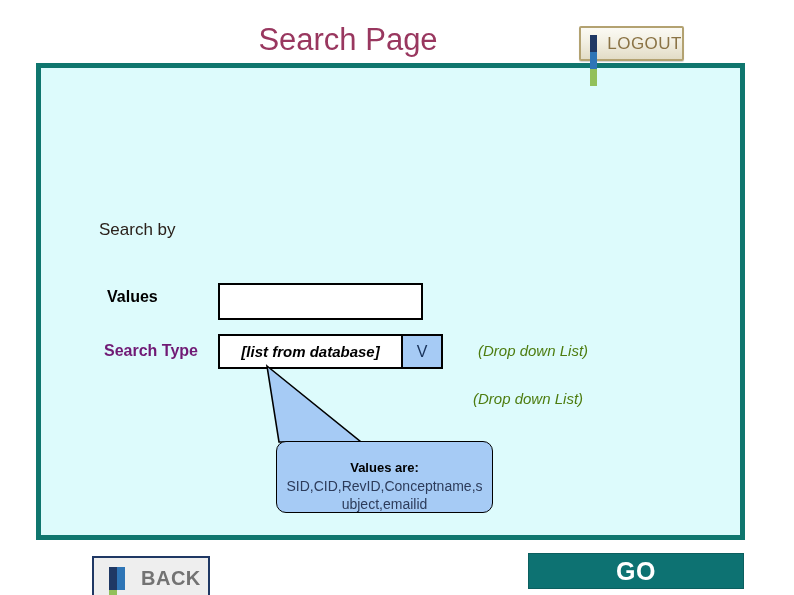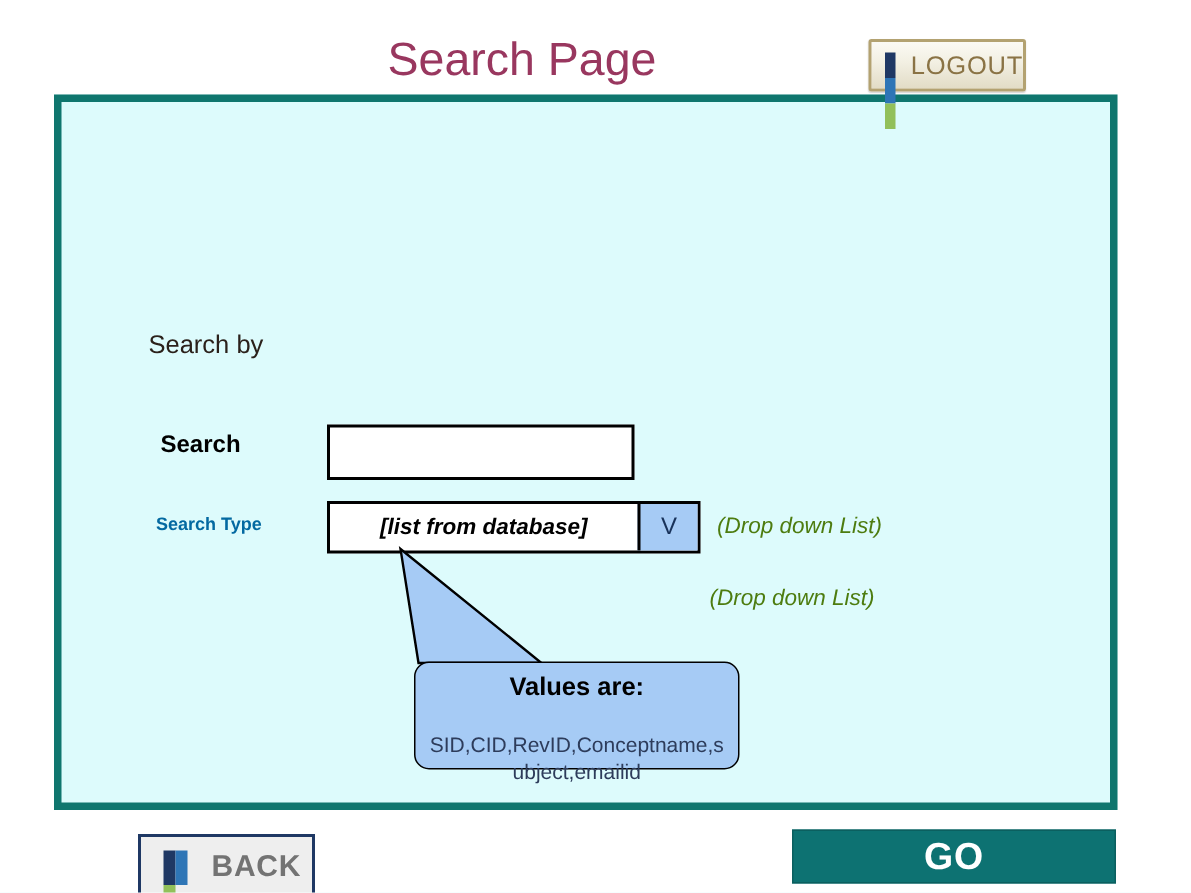--- a/index.html
+++ b/index.html
@@ -112,30 +112,30 @@
     font-size: 15px;
     padding: 0 5px;
     outline: none;
   }
 
   
   #search-type-label {
     position: absolute;
     left: 63px;
     top: 274px;
-    font-size: 12px;
-    font-weight: bold;
-    color: #0369a1;
+    font-size: 16px;
+    font-weight: bold;
+    color: #701a75;
     white-space: nowrap;
   }
   #search-type-select {
     position: absolute;
     left: 177px;
     top: 266px;
-    width: 249px;
+    width: 225px;
     height: 35px;
     border: 2px solid #000000;
     box-sizing: border-box;
     display: flex;
     background: #ffffff;
   }
   #search-type-select .sel-value {
     flex: 1;
     display: flex;
     align-items: center;
@@ -185,32 +185,32 @@
     width: 217px;
     height: 72px;
     background: #a6cbf5;
     border: 1px solid #000000;
     border-radius: 10px;
     box-sizing: border-box;
     text-align: center;
     padding-top: 6px;
   }
   #callout-box .callout-title {
-    font-size: 17px;
+    font-size: 13px;
     font-weight: bold;
     color: #000000;
     line-height: 19px;
+    margin-top: 10px;
   }
   #callout-box .callout-values {
     font-size: 14px;
     color: #2d3c5b;
     line-height: 18px;
     padding: 0 6px;
     word-break: break-all;
-    margin-top: 20px;
   }
 
   
   #back-button {
     position: absolute;
     left: 51px;
     top: 488px;
     width: 118px;
     height: 45px;
     border: 2px solid #1f3864;
@@ -253,21 +253,21 @@
 </style>
 </head>
 <body>
 
 <div id="page-title">Search Page</div>
 
 <div id="main-panel">
 
   <div id="search-by-label">Search by</div>
 
-  <div id="keyword-label">Search</div>
+  <div id="keyword-label">Values</div>
   <input id="keyword-input" type="text" value="" style="">
 
   <div id="search-type-label">Search Type</div>
   <div id="search-type-select">
     <div class="sel-value">[list from database]</div>
     <div class="sel-arrow">V</div>
   </div>
 
   <div class="dropdown-note" id="dropdown-note-1">(Drop down List)</div>
   <div class="dropdown-note" id="dropdown-note-2">(Drop down List)</div>

